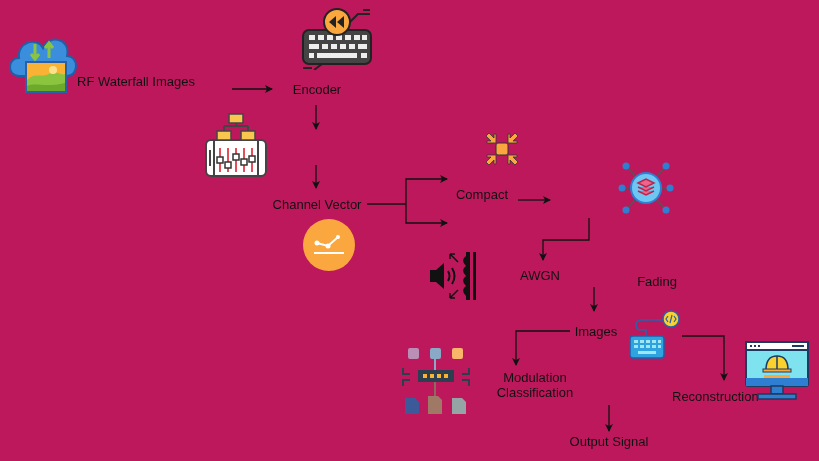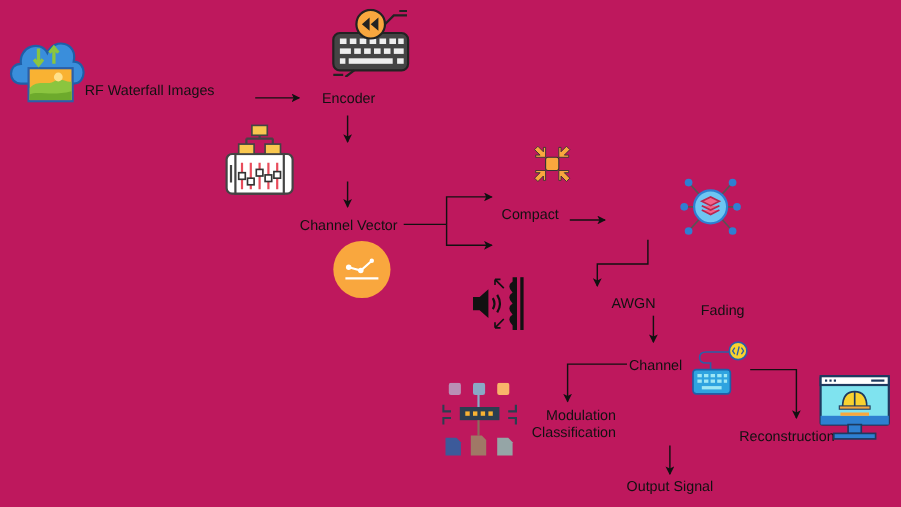--- a/index.html
+++ b/index.html
@@ -161,24 +161,24 @@
           <circle cx="8" cy="50" r="3.5"></circle>
           <circle cx="48" cy="50" r="3.5"></circle>
       </g>
       <circle cx="28" cy="28" r="15" fill="#6EC6F2" stroke="#2E7FD1" stroke-width="2"></circle>
       <path d="M20,31 L28,35 L36,31" stroke="#B8264F" stroke-width="1.5" fill="#F1648A"></path>
       <path d="M20,27 L28,31 L36,27" stroke="#B8264F" stroke-width="1.5" fill="#F1648A"></path>
       <path d="M20,23 L28,19 L36,23 L28,27 Z" stroke="#B8264F" stroke-width="1.5" fill="#F1648A"></path>
     </svg>
   </div>
 
-  <div class="lbl" style="left:516px;top:268px;width:48px;margin-left:36px;">AWGN</div>
+  <div class="lbl" style="left:516px;top:268px;width:48px;">AWGN</div>
   <div class="lbl" style="left:632px;top:274px;width:50px;">Fading</div>
 
-  <div class="lbl" style="left:570px;top:324px;width:52px;">Channel</div>
+  <div class="lbl" style="left:570px;top:324px;width:52px;">Images</div>
   <div class="ico" style="left:628px;top:309px;">
     <svg width="56" height="52" viewBox="0 0 56 52">
       <path d="M40,11 L14,11 Q8,11 8,16 Q8,21 14,21 L18,21 L18,28" stroke="#2B5FA8" stroke-width="1.5" fill="none"></path>
       <circle cx="43" cy="10" r="8" fill="#F9D230" stroke="#2B5FA8" stroke-width="1.5"></circle>
       <path d="M40,7 L38,10 L40,13 M46,7 L48,10 L46,13 M44,6 L42,14" stroke="#2B5FA8" stroke-width="1.2" fill="none"></path>
       <rect x="2" y="27" width="34" height="22" rx="3" fill="#2FA3E0" stroke="#1F5FA8" stroke-width="1.5"></rect>
       <g fill="#9EE7F5">
         <rect x="6" y="31" width="4" height="3"></rect>
           <rect x="12" y="31" width="4" height="3"></rect>
           <rect x="18" y="31" width="4" height="3"></rect>
@@ -208,21 +208,21 @@
           <rect x="42" y="26" width="4" height="4"></rect>
         </g>
       <path d="M1,20 L1,26 L8,26 M1,38 L1,32 L8,32" stroke="#2C3E50" stroke-width="2" fill="none"></path>
       <path d="M67,20 L67,26 L60,26 M67,38 L67,32 L60,32" stroke="#2C3E50" stroke-width="2" fill="none"></path>
       <line x1="33" y1="34" x2="33" y2="48" stroke="#8B6C5C" stroke-width="2"></line>
       <path d="M3,50 L13,50 L17,54 L17,66 L3,66 Z" fill="#3C5A9A"></path>
       <path d="M26,48 L36,48 L40,52 L40,66 L26,66 Z" fill="#A07866"></path>
       <path d="M50,50 L60,50 L64,54 L64,66 L50,66 Z" fill="#95A5A6"></path>
     </svg>
   </div>
-  <div class="lbl" style="left:478px;top:370px;width:82px;text-align:right;">
+  <div class="lbl" style="left:494px;top:370px;width:82px;">
     <div>Modulation</div>
     <div>Classification</div>
   </div>
 
   <div class="lbl" style="left:672px;top:389px;width:86px;">Reconstruction</div>
   <div class="ico" style="left:744px;top:340px;">
     <svg width="66" height="62" viewBox="0 0 66 62">
       <rect x="2" y="2" width="62" height="44" rx="2" fill="#7FE3EF" stroke="#1E3A5F" stroke-width="2"></rect>
       <rect x="2" y="2" width="62" height="8" fill="#fff" stroke="#1E3A5F" stroke-width="2"></rect>
       <g fill="#1E3A5F">

